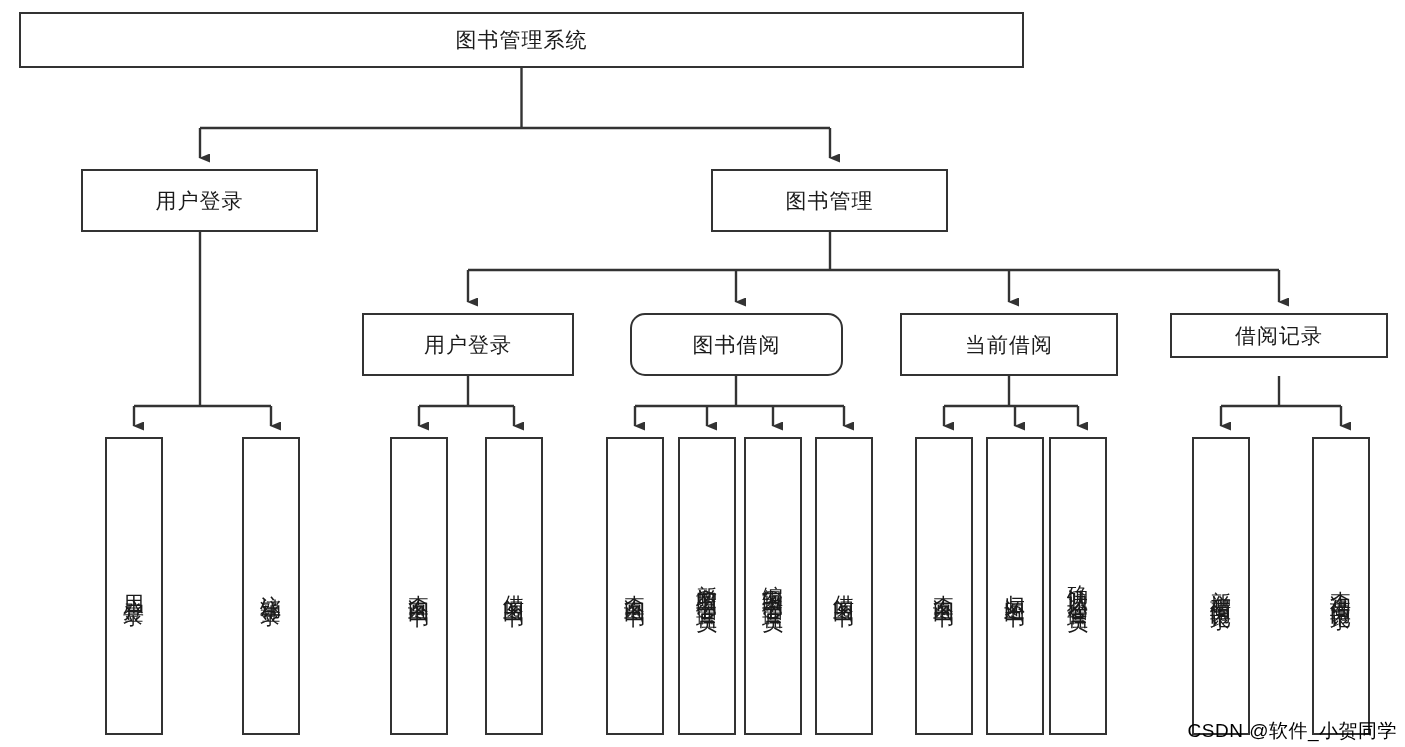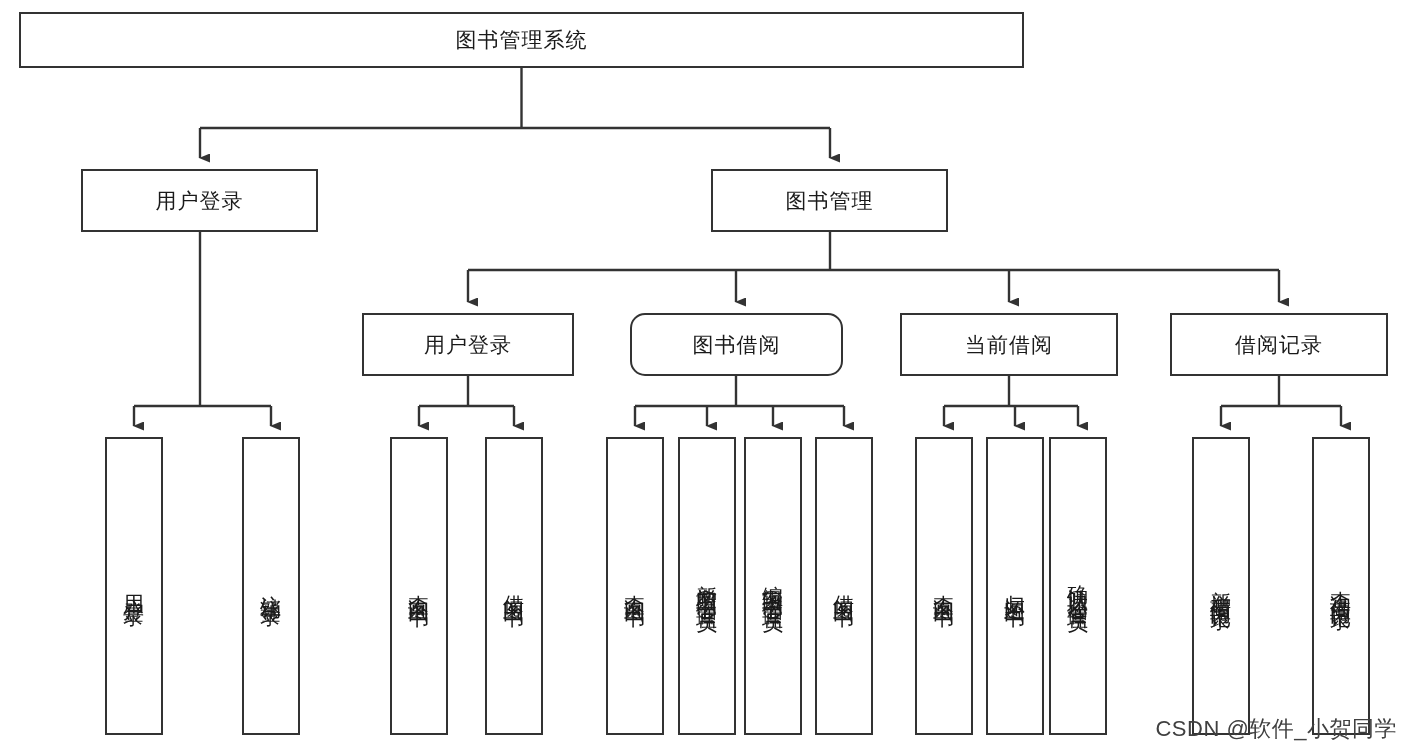--- a/index.html
+++ b/index.html
@@ -50,22 +50,22 @@
   }
   .node.v .vtext {
     writing-mode: vertical-rl;
     text-orientation: upright;
     white-space: nowrap;
   }
   .watermark {
     position: absolute;
     right: 8px;
     bottom: 3px;
-    font-size: 22px;
-    color: #404040;
+    font-size: 19px;
+    color: #000000;
     letter-spacing: 0.5px;
     white-space: nowrap;
   }
 </style>
 </head>
 <body>
 
 <div id="canvas">
 
   <svg id="wires" viewBox="0 0 1405 747">
@@ -120,21 +120,21 @@
   </svg>
 
   <div class="node h" style="left: 19px; top: 12px; width: 1005px; height: 56px;">图书管理系统</div>
 
   <div class="node h" style="left: 81px; top: 169px; width: 237px; height: 63px;">用户登录</div>
   <div class="node h" style="left: 711px; top: 169px; width: 237px; height: 63px;">图书管理</div>
 
   <div class="node h" style="left: 362px; top: 313px; width: 212px; height: 63px;">用户登录</div>
   <div class="node h" style="left: 630px; top: 313px; width: 213px; height: 63px; border-radius: 15px;">图书借阅</div>
   <div class="node h" style="left: 900px; top: 313px; width: 218px; height: 63px;">当前借阅</div>
-  <div class="node h" style="left: 1170px; top: 313px; width: 218px; height: 63px;">借阅记录</div>
+  <div class="node h" style="left: 1170px; top: 313px; width: 218px; height: 45px;">借阅记录</div>
 
   <div class="node v" style="left: 105px; top: 437px; width: 58px; height: 298px;">
       <span class="vtext">用户登录</span>
     </div>
   <div class="node v" style="left: 242px; top: 437px; width: 58px; height: 298px;">
       <span class="vtext">注销登录</span>
     </div>
   <div class="node v" style="left: 390px; top: 437px; width: 58px; height: 298px;">
       <span class="vtext">查询图书</span>
     </div>

